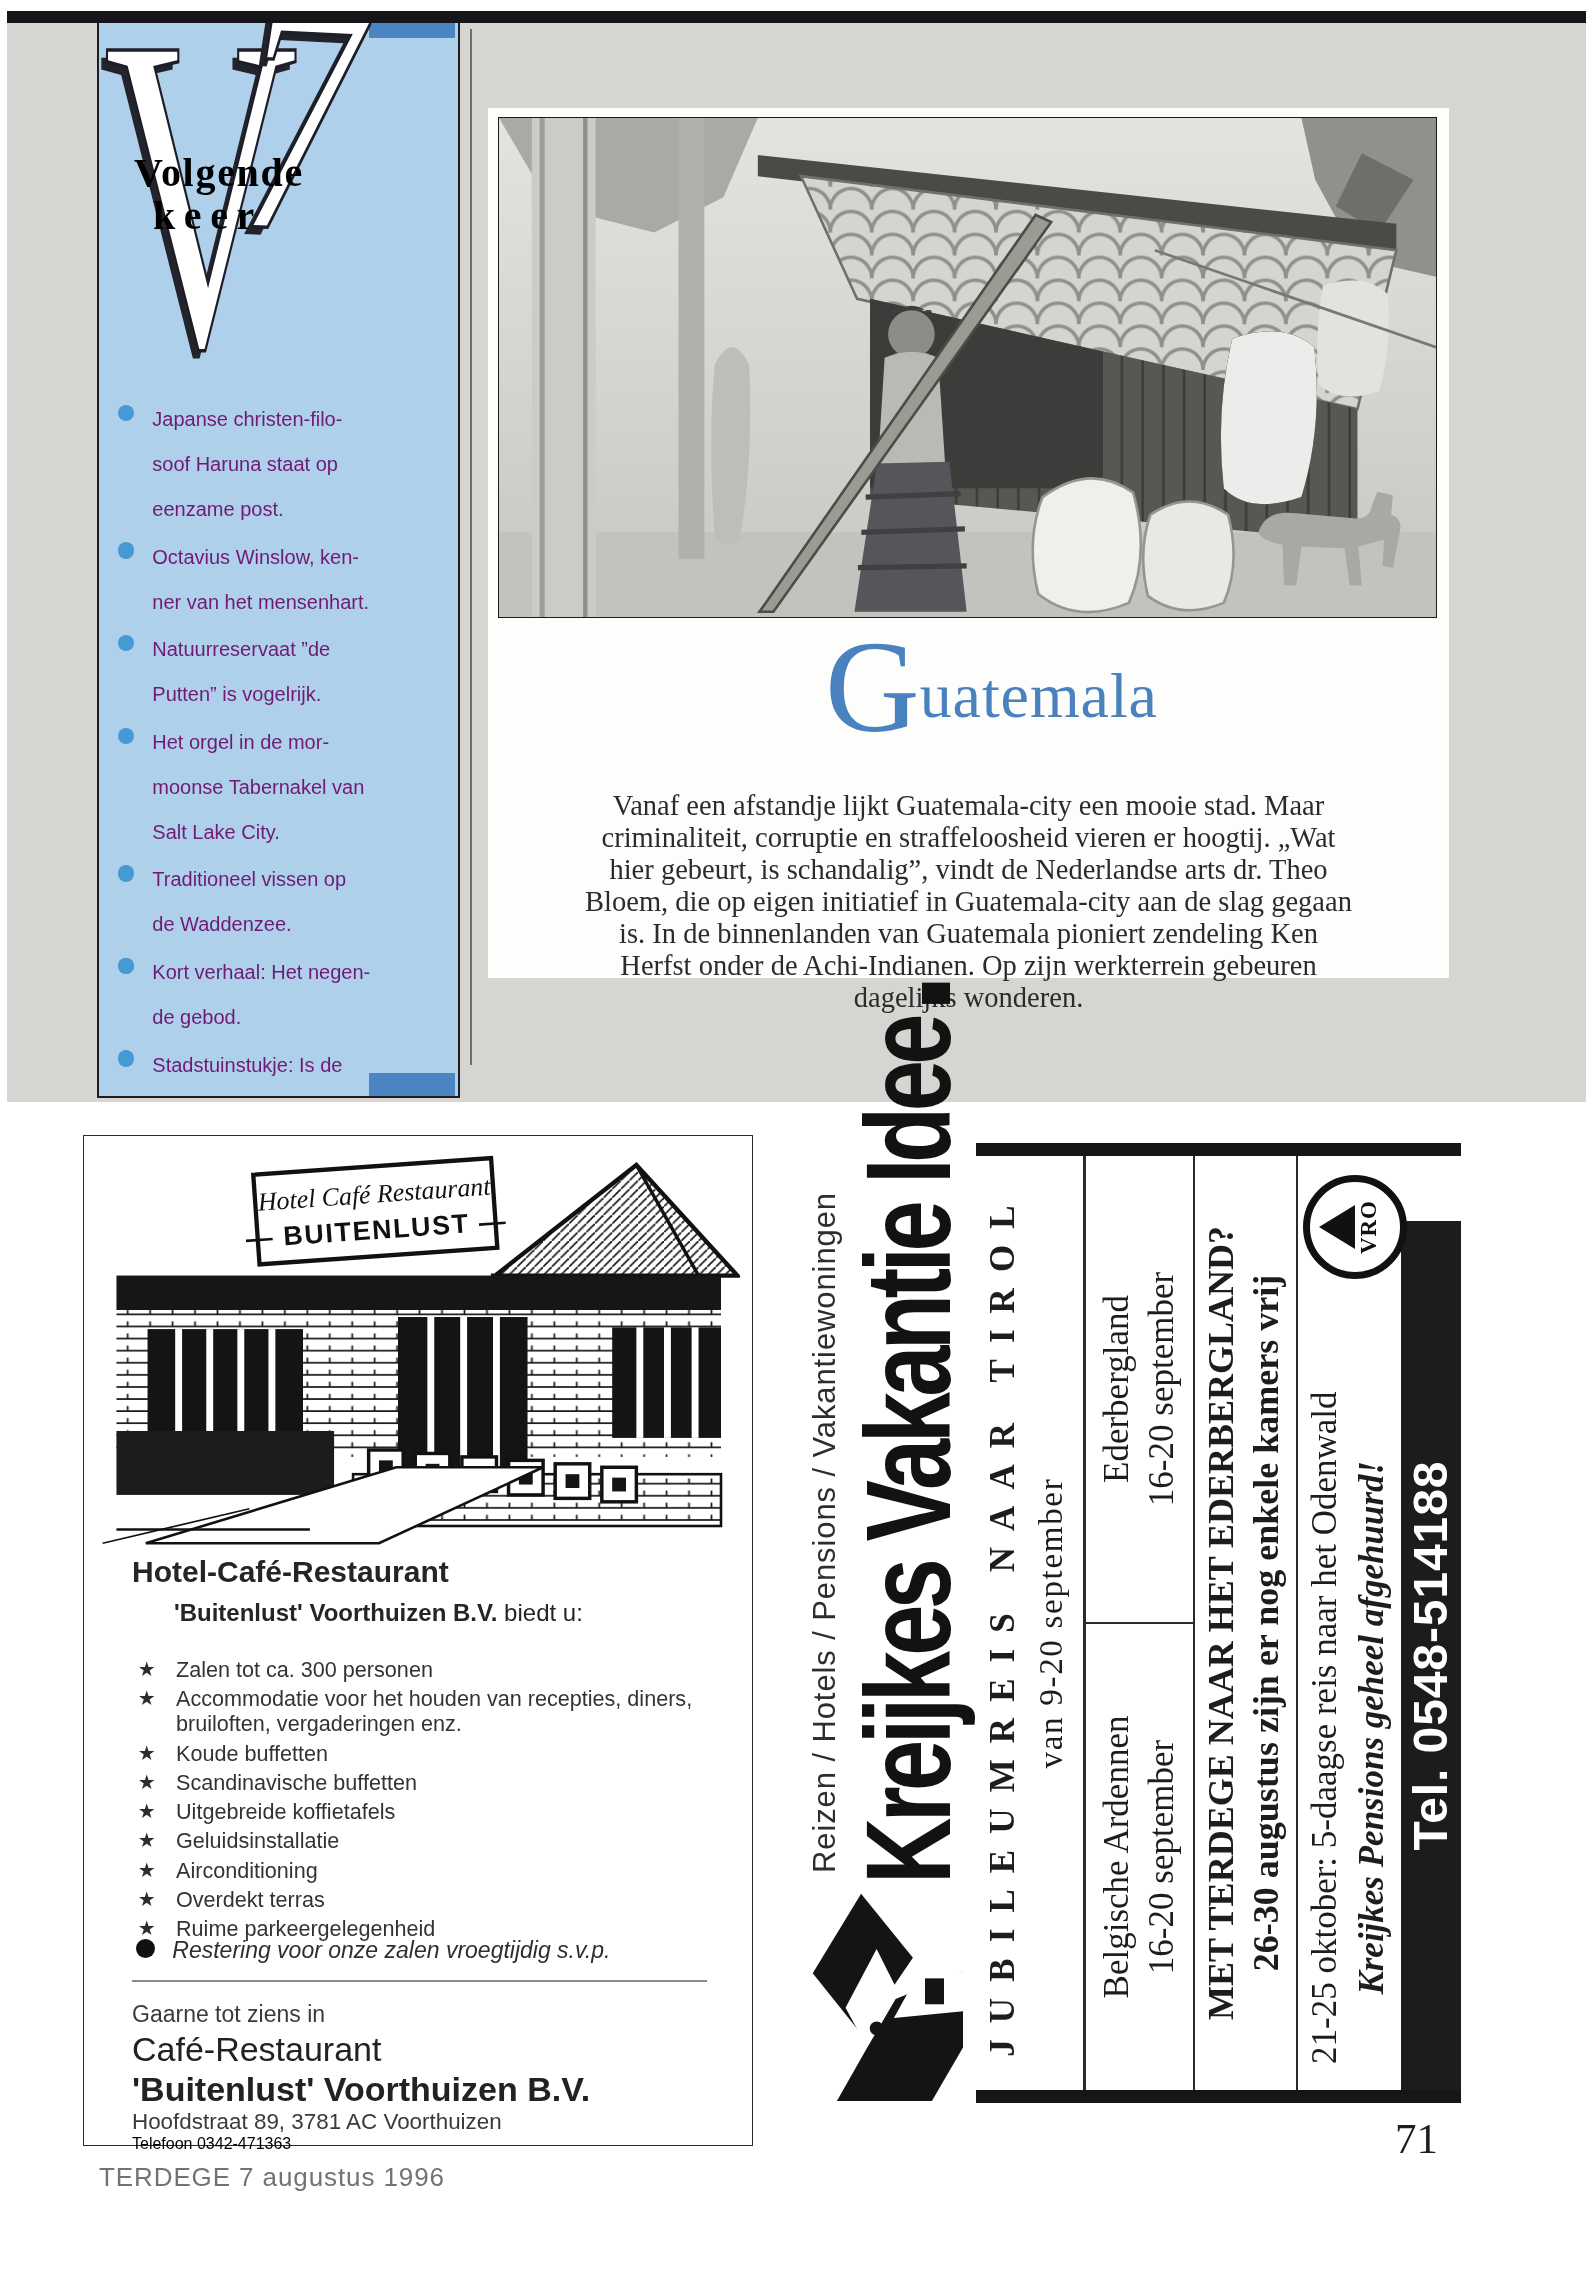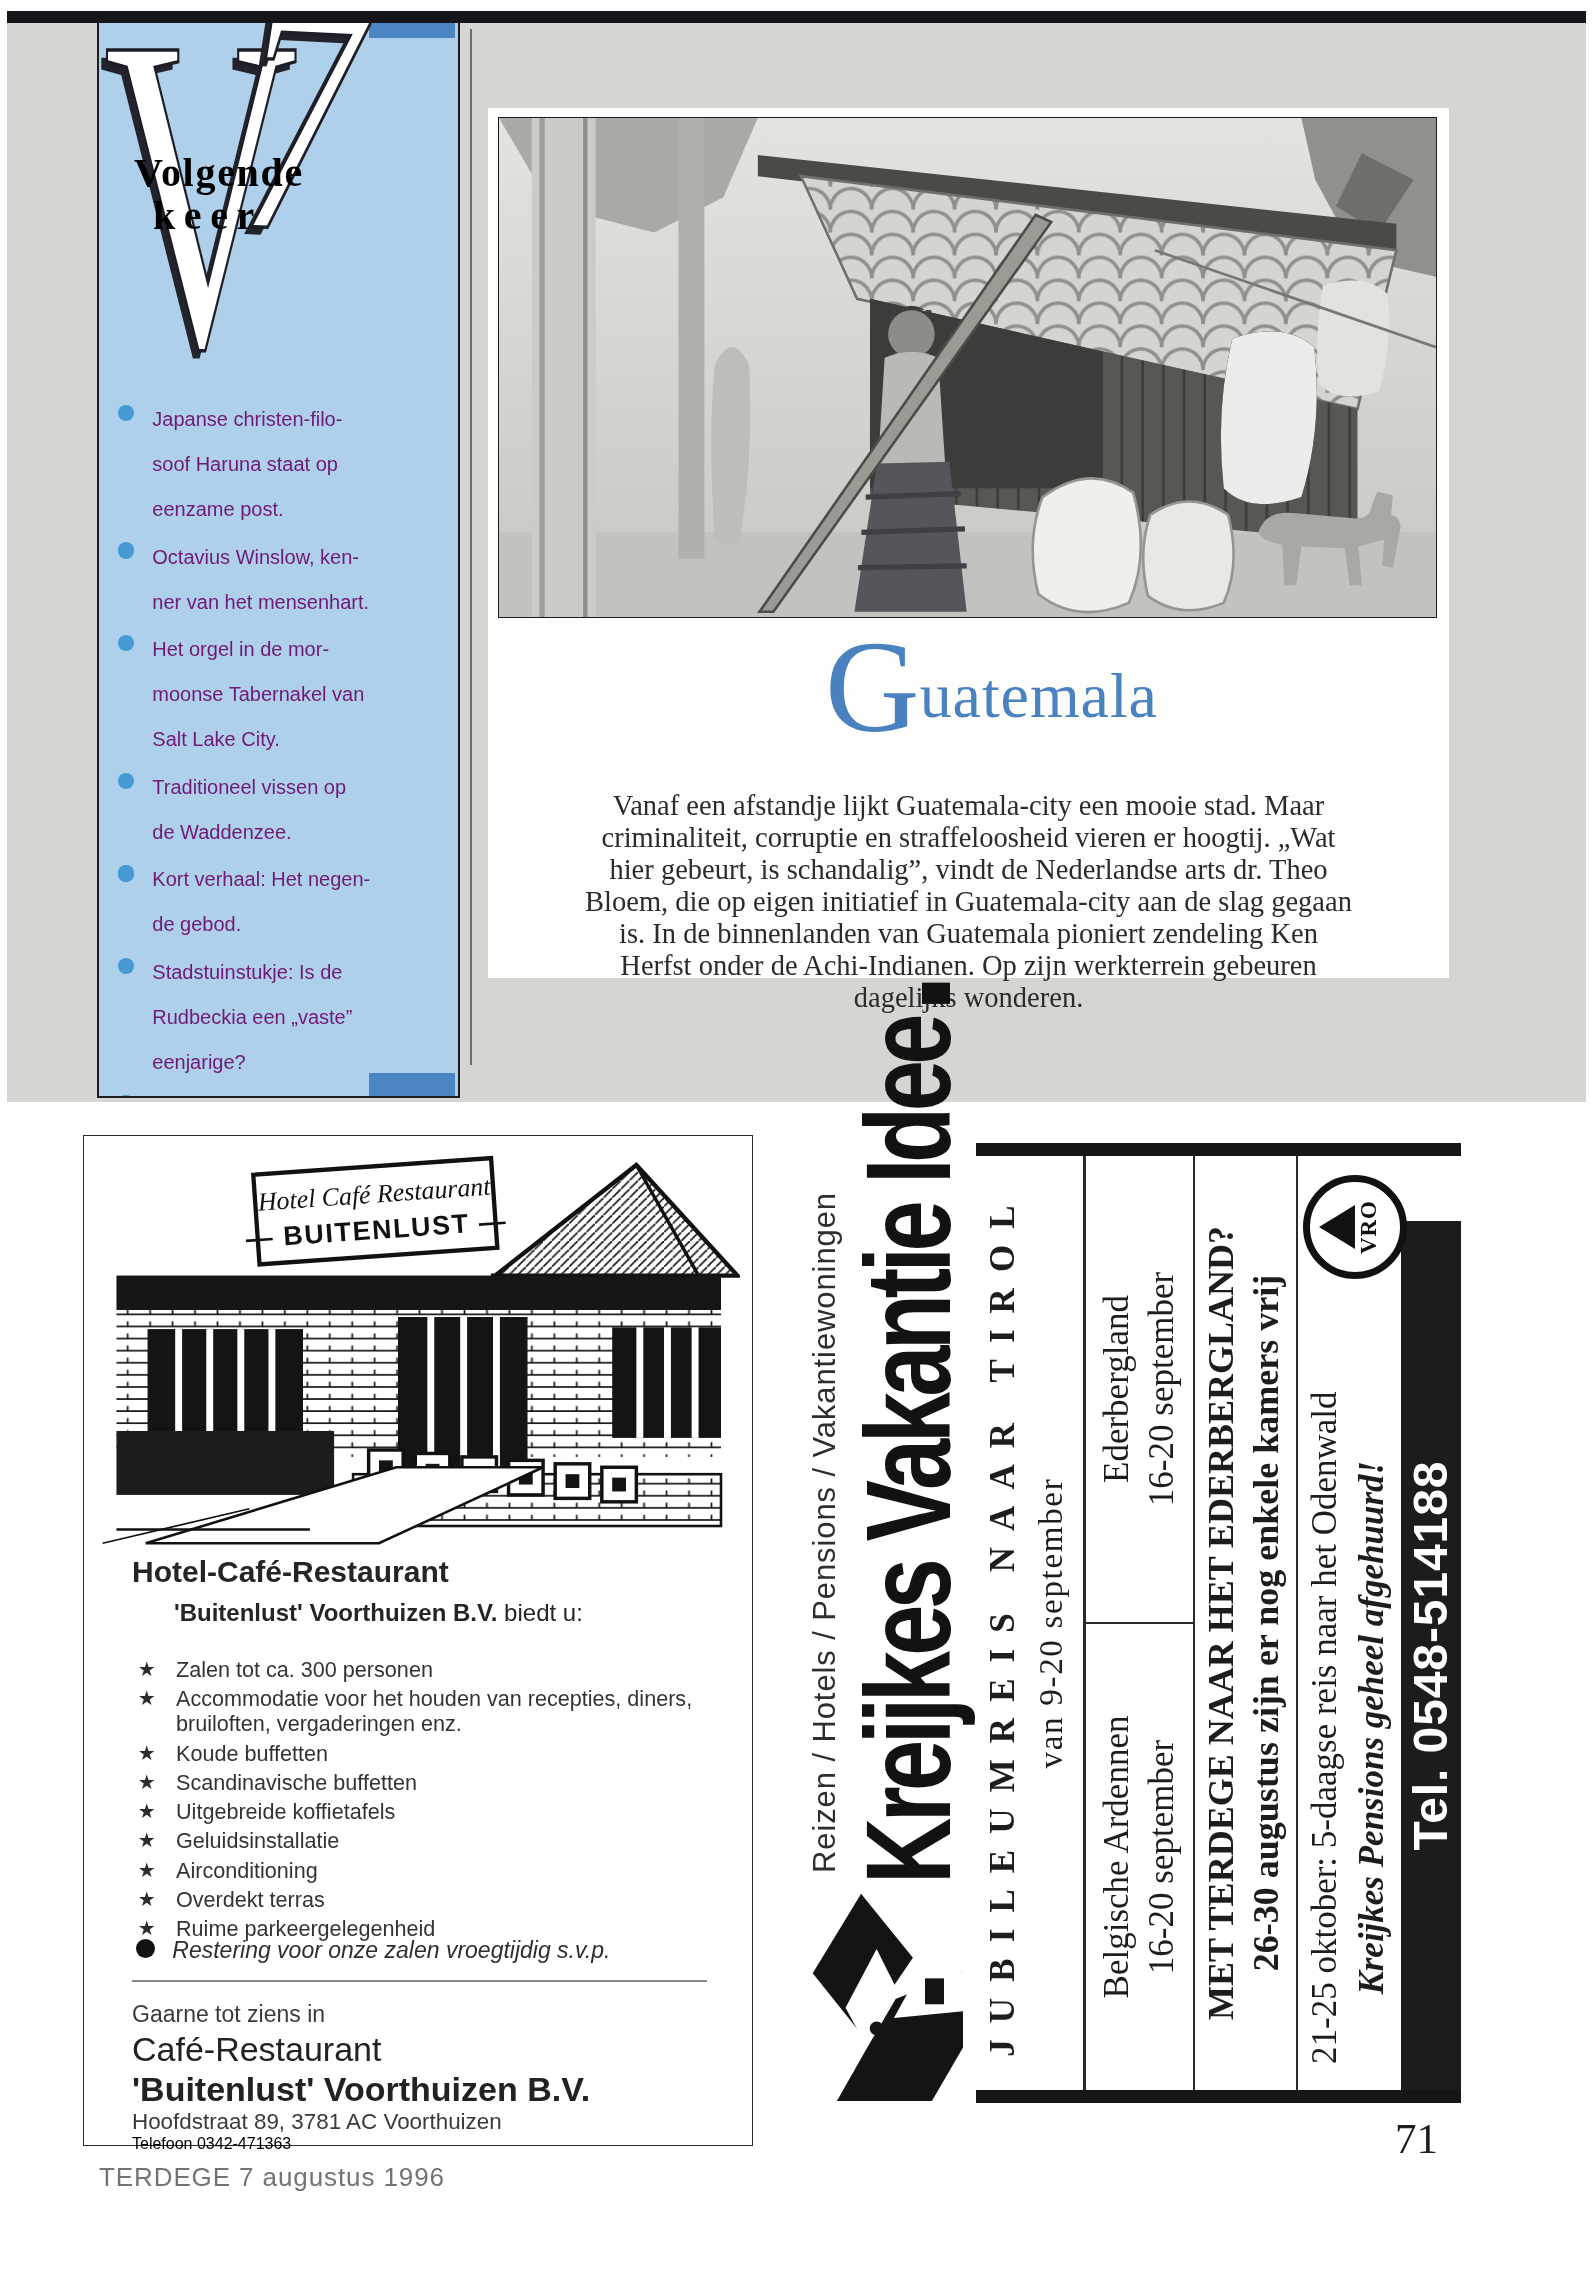--- a/index.html
+++ b/index.html
@@ -145,20 +145,22 @@
   </div>
   <div class="vk-line vk-line1">Volgende</div>
   <div class="vk-line vk-line2">keer</div>
 
   <ul class="sb-list">
     <li><span class="sb-dot"></span><span>Japanse christen-filo-
 soof Haruna staat op
 eenzame post.</span></li>
     <li><span class="sb-dot"></span><span>Octavius Winslow, ken-
 ner van het mensenhart.</span></li>
+    <li><span class="sb-dot"></span><span>Natuurreservaat ”de
+Putten” is vogelrijk.</span></li>
     <li><span class="sb-dot"></span><span>Het orgel in de mor-
 moonse Tabernakel van
 Salt Lake City.</span></li>
     <li><span class="sb-dot"></span><span>Traditioneel vissen op
 de Waddenzee.</span></li>
     <li><span class="sb-dot"></span></li>
     <li><span class="sb-dot"></span><span>Kort verhaal: Het negen-
 de gebod.</span></li>
     <li><span class="sb-dot"></span><span>Stadstuinstukje: Is de
 Rudbeckia een „vaste”

